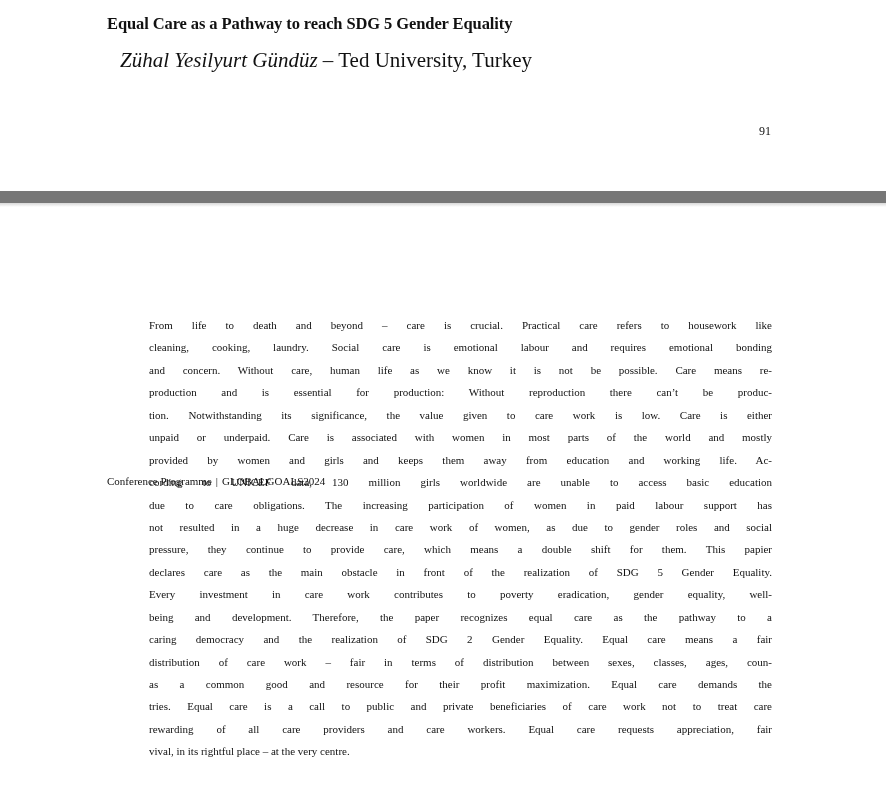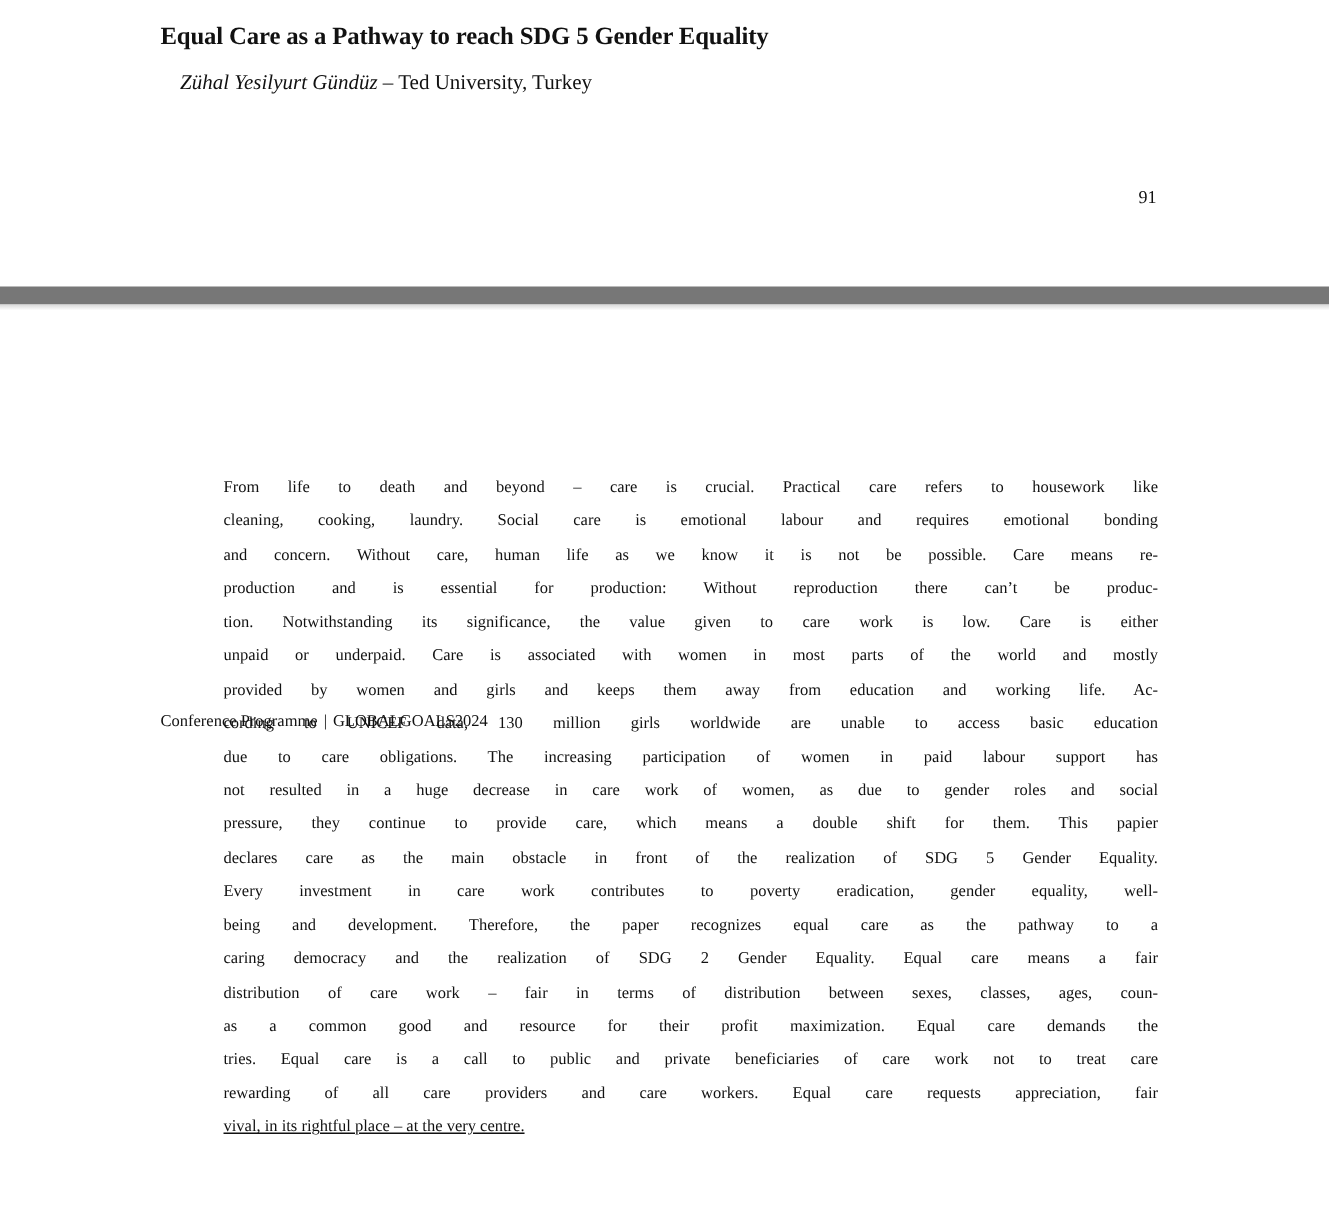--- a/index.html
+++ b/index.html
@@ -25,21 +25,21 @@
     position: absolute;
     left: 107px; top: 14px;
     font-size: 16.5px;
     font-weight: bold;
     letter-spacing: -0.1px;
     white-space: nowrap;
   }
   .byline {
     position: absolute;
     left: 120px; top: 48px;
-    font-size: 14px;
+    font-size: 21px;
     white-space: nowrap;
     font-family: Liberation Serif, serif;
   }
   .byline .author { font-style: italic; }
   .page-number {
     position: absolute;
     left: 759px; top: 124px;
     font-size: 12px;
   }
   .page-gap {
@@ -79,21 +79,20 @@
   }
   .abstract .line {
     display: block;
     text-align: justify;
     text-align-last: justify;
     white-space: nowrap;
     height: 22.45px;
   }
   .abstract .line.last {
     text-align-last: left;
-    text-decoration: underline;
   }
 </style>
 </head>
 <body>
 
 <div class="page-top">
   <div class="title">Equal Care as a Pathway to reach SDG 5 Gender Equality</div>
   <div class="byline">
     <span class="author">Zühal Yesilyurt Gündüz</span><span class="affiliation"> – Ted University, Turkey</span>
   </div>

